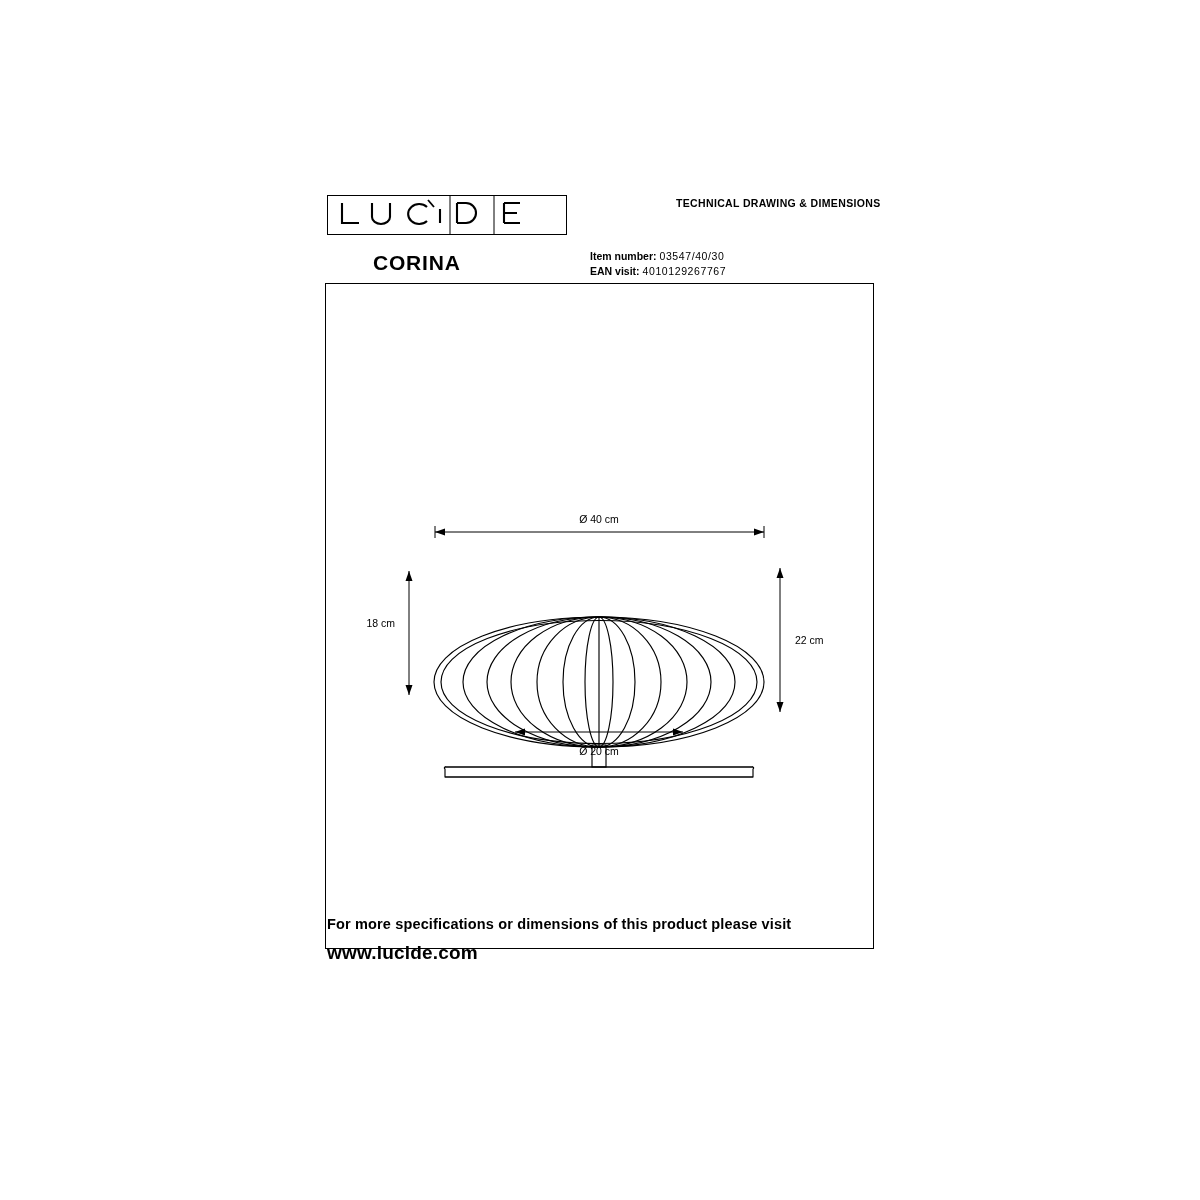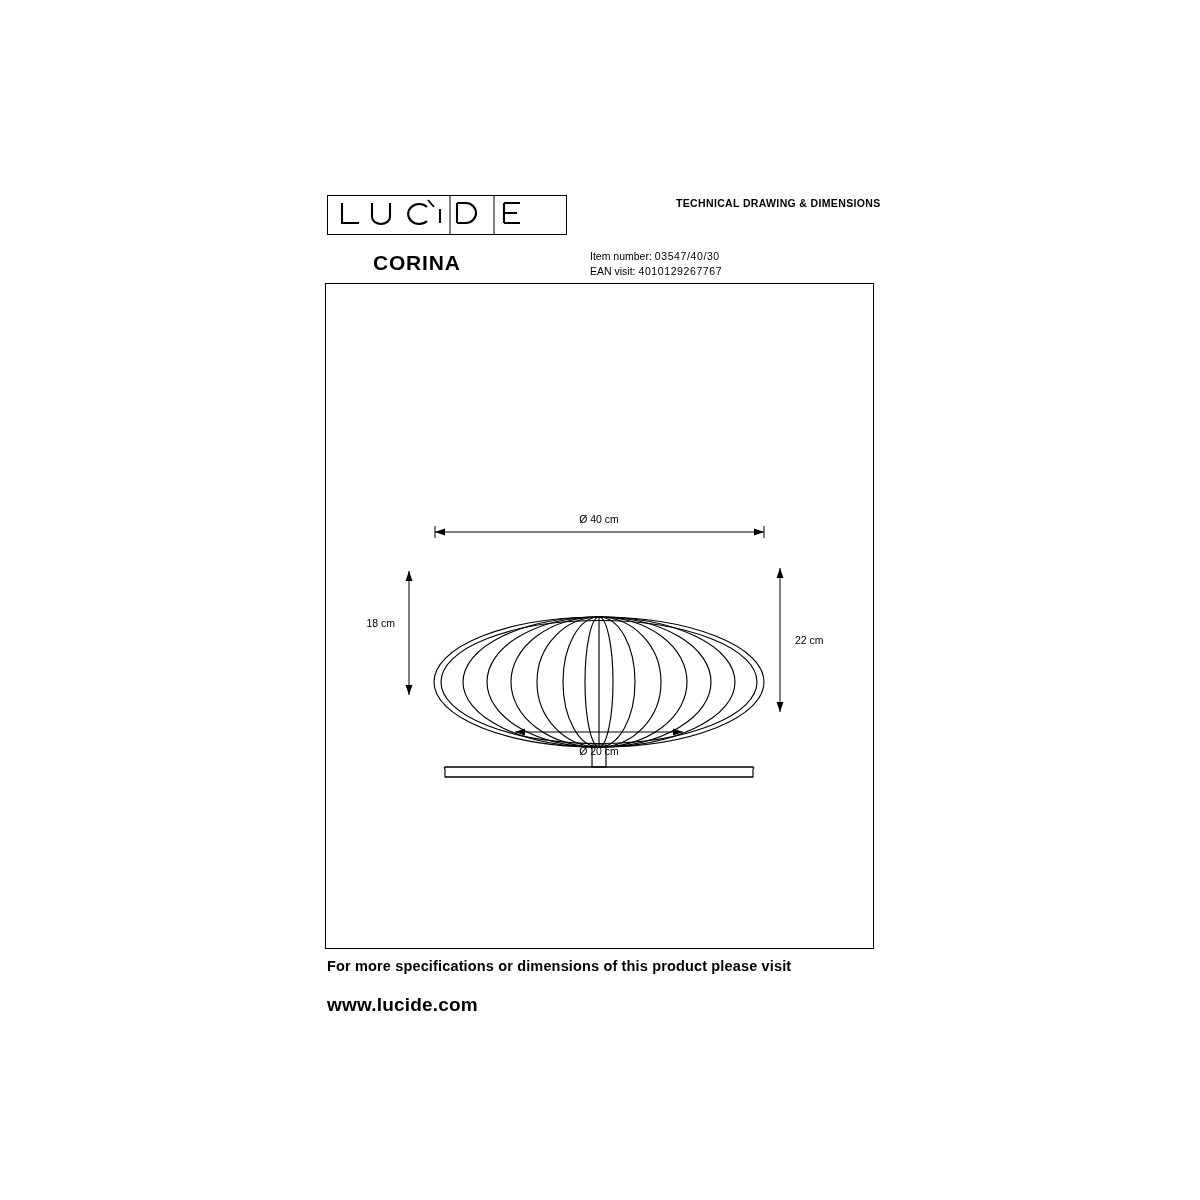--- a/index.html
+++ b/index.html
@@ -62,21 +62,21 @@
 
   .meta {
     position: absolute;
     left: 590px;
     top: 249px;
     font-size: 10.5px;
     line-height: 14.5px;
     color: #000;
     white-space: nowrap;
   }
-  .meta b { font-weight: normal; text-align: right; }
+  .meta b { font-weight: bold; text-align: right; }
   .meta .val { letter-spacing: 0.6px; }
 
   
   .frame {
     position: absolute;
     left: 325px;
     top: 283px;
     width: 549px;
     height: 666px;
     border: 1px solid #000;
@@ -88,35 +88,35 @@
     left: 325px;
     top: 300px;
     width: 549px;
     height: 666px;
   }
 
   
   .footer {
     position: absolute;
     left: 327px;
-    top: 958px;
+    top: 916px;
     width: 560px;
   }
   .footer-line1 {
     font-size: 14.5px;
     font-weight: bold;
     letter-spacing: 0.15px;
     color: #000;
   }
   .footer-line2 {
     font-size: 19px;
     font-weight: bold;
     letter-spacing: 0.2px;
     color: #000;
-    margin-top: 20px;
+    margin-top: 10px;
   }
 
   .dim-text {
     font-family: "Liberation Sans", sans-serif;
     font-size: 10.5px;
     fill: #000;
   }
 </style>
 </head>
 <body>

